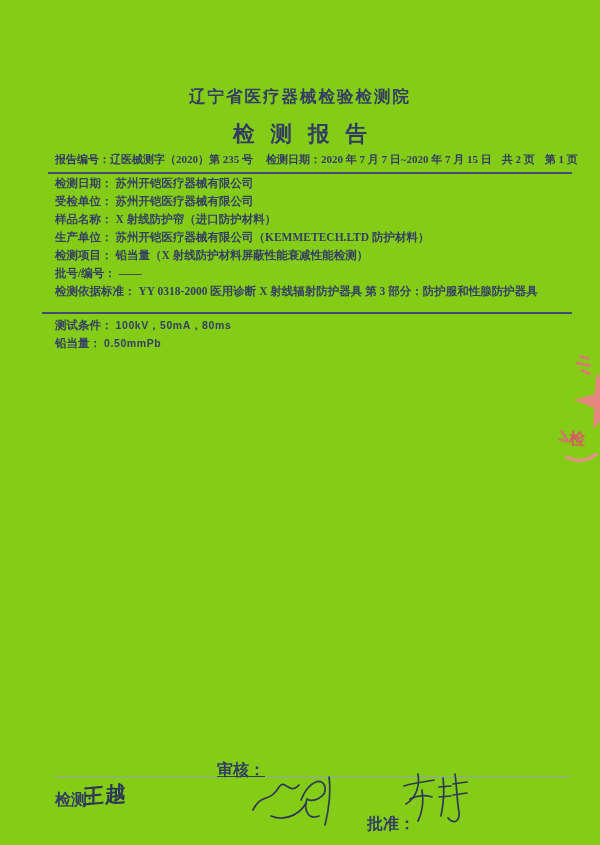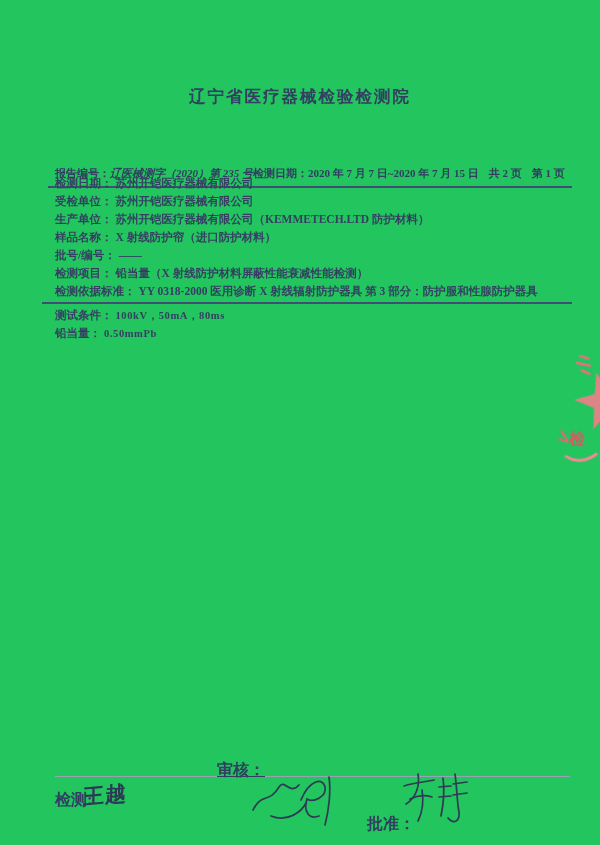--- a/index.html
+++ b/index.html
@@ -1,40 +1,40 @@
 <!DOCTYPE html>
 <html><head>
 <meta charset="utf-8">
 <style>
   html,body{margin:0;padding:0;background:#ffffff;}
   body{width:600px;height:845px;overflow:hidden;position:relative;
        font-family:"Liberation Serif","DejaVu Serif",serif;
        -webkit-font-smoothing:antialiased;}
-  .page{position:absolute;inset:0;background:#22c55e;color:#333f63;}
+  .page{position:absolute;inset:0;background:#84cc16;color:#333f63;}
 
   .institute{position:absolute;top:86px;left:0;right:0;text-align:center;
              font-size:16.5px;font-weight:700;letter-spacing:2px;color:#323e62;}
   .title{position:absolute;top:119px;left:0;right:0;text-align:center;}
   .title span{font-size:21.5px;font-weight:700;letter-spacing:16px;margin-right:-16px;color:#303c60;}
 
   .meta{position:absolute;top:152px;left:48px;width:524px;
         padding:0 0 5px 7px;box-sizing:border-box;
         border-bottom:2px solid #414e74;
         font-size:11px;font-weight:700;color:#313d61;white-space:nowrap;}
   .meta .seg{display:inline-block;}
-  .meta .g14{font-style:italic;}
-  .meta .g10{margin-right:10px;margin-top:14px;}
+  .meta .g14{margin-right:13px;}
+  .meta .g10{margin-right:10px;}
 
   .rows{position:absolute;top:174px;left:48px;width:524px;font-size:11.5px;
         font-weight:600;color:#344062;}
   .row{line-height:18px;height:18px;padding-left:7px;white-space:nowrap;}
   .row .val{margin-left:3px;margin-top:44px;}
-  .row.rule-after{height:auto;padding-bottom:2px;margin-left:-6px;padding-left:13px;
+  .row.rule-after{height:auto;padding-bottom:12px;margin-left:-6px;padding-left:13px;
                   border-bottom:2px solid #414e74;margin-bottom:2px;}
-  .val.mono{font-family:Liberation Serif, serif;font-size:10.5px;letter-spacing:.6px;}
+  .val.mono{font-family:Liberation Sans, sans-serif;font-size:10.5px;letter-spacing:.6px;}
 
   .seal{position:absolute;top:336px;right:0;width:48px;height:132px;overflow:hidden;}
 
   .sig-divider{position:absolute;top:776px;left:55px;width:515px;height:1px;background:#99a1b2;}
   .flabel{position:absolute;font-size:16px;font-weight:700;color:#313d61;white-space:nowrap;}
   #lbl-inspector{top:790px;left:55px;}
   #lbl-reviewer{top:760px;left:217px;text-decoration:underline;}
   #lbl-approver{top:814px;left:367px;}
   .sig-name{position:absolute;top:781px;left:83px;font-size:21px;font-weight:600;
             color:#2d3854;transform:rotate(-5deg) skewX(-6deg);letter-spacing:1px;}
@@ -42,32 +42,35 @@
   #sig-reviewer{top:770px;left:248px;}
   #sig-approver{top:768px;left:396px;}
 </style>
 </head>
 <body>
 
 <div class="page">
 
   <div class="institute">辽宁省医疗器械检验检测院</div>
 
+  <div class="title">
+    <span>检测报告</span>
+  </div>
 
   <div class="meta">
     <span class="seg">报告编号：</span><span class="seg g14">辽医械测字（2020）第 235 号</span><span class="seg">检测日期：</span><span class="seg g10">2020 年 7 月 7 日~2020 年 7 月 15 日</span><span class="seg g10">共 2 页</span><span class="seg">第 1 页</span>
   </div>
 
   <div class="rows">
     <div class="row"><span class="lbl">检测日期：</span><span class="val">苏州开铠医疗器械有限公司</span></div>
     <div class="row"><span class="lbl">受检单位：</span><span class="val">苏州开铠医疗器械有限公司</span></div>
+    <div class="row"><span class="lbl">样品名称：</span><span class="val">X 射线防护帘（进口防护材料）</span></div>
     <div class="row"><span class="lbl">生产单位：</span><span class="val">苏州开铠医疗器械有限公司（KEMMETECH.LTD 防护材料）</span></div>
-    <div class="row"><span class="lbl">样品名称：</span><span class="val">X 射线防护帘（进口防护材料）</span></div>
+    <div class="row"><span class="lbl">检测项目：</span><span class="val">铅当量（X 射线防护材料屏蔽性能衰减性能检测）</span></div>
     <div class="row"><span class="lbl">批号/编号：</span><span class="val">——</span></div>
-    <div class="row"><span class="lbl">检测项目：</span><span class="val">铅当量（X 射线防护材料屏蔽性能衰减性能检测）</span></div>
     <div class="row rule-after"><span class="lbl">检测依据标准：</span><span class="val">YY 0318-2000 医用诊断 X 射线辐射防护器具 第 3 部分：防护服和性腺防护器具</span></div>
     <div class="row"><span class="lbl">测试条件：</span><span class="val mono">100kV，50mA，80ms</span></div>
     <div class="row"><span class="lbl">铅当量：</span><span class="val mono">0.50mmPb</span></div>
   </div>
 
   <div class="seal">
     <svg width="48" height="132" viewBox="0 0 48 132">
       <defs>
         <filter id="blr" x="-20%" y="-20%" width="140%" height="140%">
           <feGaussianBlur stdDeviation="0.55"></feGaussianBlur>

